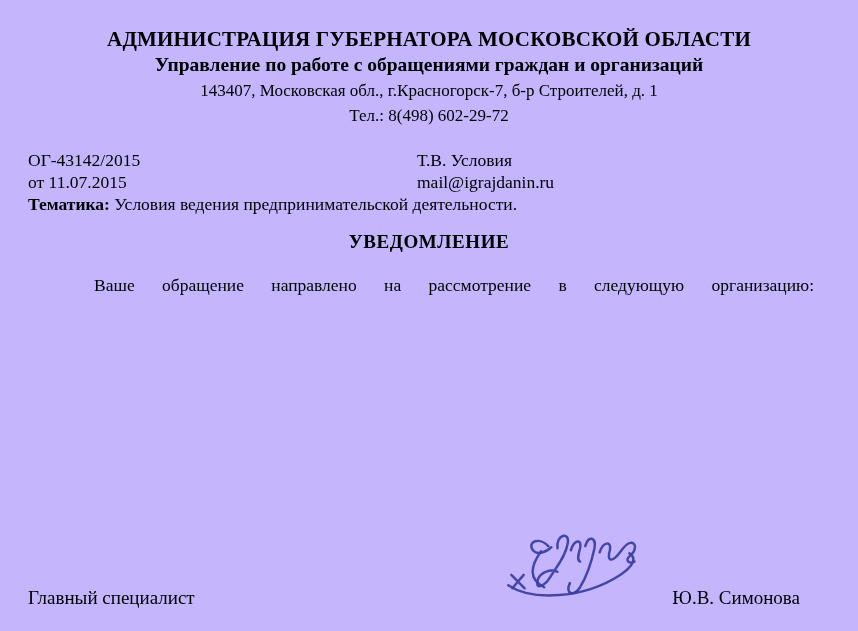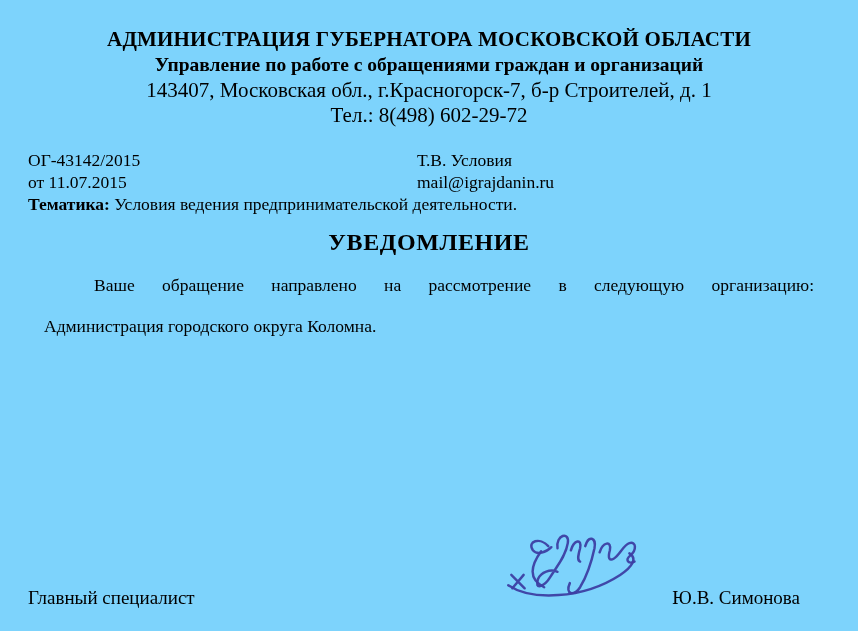--- a/index.html
+++ b/index.html
@@ -2,36 +2,36 @@
 <html><head>
 <meta charset="utf-8">
 <style>
   html, body { margin:0; padding:0; background:#ffffff; }
   body {
     width:858px; height:631px;
     font-family:"Liberation Serif","DejaVu Serif",serif;
     color:#000000;
     position:relative; overflow:hidden;
   }
-  .page { position:relative; width:858px; height:631px; background:#7dd3fc; }
+  .page { position:relative; width:858px; height:631px; background:#c4b5fd; }
 
   
   .letterhead { text-align:center; padding-top:26px; }
   .lh-1 { font-weight:bold; font-size:21px; line-height:26px; letter-spacing:0.2px; }
   .lh-2 { font-weight:bold; font-size:19.5px; line-height:26px;text-align:center; }
-  .lh-3 { font-size:21px; line-height:25px; }
+  .lh-3 { font-size:17px; line-height:25px; }
 
   
   .ref { margin:21px 28px 0 28px; font-size:17.5px; }
   .ref-grid { display:grid; grid-template-columns:389px 1fr; line-height:22px; }
   .topic { line-height:22px; }
   .bold { font-weight:bold;font-family:Liberation Serif, serif; }
 
   
-  .doc-title { text-align:center; font-weight:bold; font-size:24px; letter-spacing:0.6px; margin-top:15px; line-height:24px; }
+  .doc-title { text-align:center; font-weight:bold; font-size:19px; letter-spacing:0.6px; margin-top:15px; line-height:24px; }
 
   
   .body-text { margin:19px 28px 0 28px; font-size:17.5px; line-height:24.5px; }
   .body-text p { margin:16px; }
   .line-indent { text-indent:50px; }
   .line-justify { text-align:justify; text-align-last:justify; }
 
   
   .sig { position:absolute; left:499px; top:515px; width:154px; height:88px; }
   .sig path { fill:none; stroke:#3d3fa3; stroke-width:2.4; stroke-linecap:round; stroke-linejoin:round; opacity:0.95; }
@@ -58,21 +58,20 @@
       <div>от 11.07.2015</div>
       <div>mail@igrajdanin.ru</div>
     </div>
     <div class="topic"><span class="bold">Тематика:</span> <span>Условия ведения предпринимательской деятельности.</span></div>
   </section>
 
   <div class="doc-title">УВЕДОМЛЕНИЕ</div>
 
   <div class="body-text">
     <p class="line-indent line-justify">Ваше обращение направлено на рассмотрение в следующую организацию:</p>
-    <p>Администрация городского округа Коломна.</p>
   </div>
 
   <svg class="sig" viewBox="0 0 150 85" aria-hidden="true">
     <path d="M 48 30 C 40 21, 27 25, 33 34 C 37 39, 46 36, 51 31" stroke="#3d3fa3"></path>
     <path d="M 57 32 C 55 19, 69 15, 67 27 C 65 40, 56 50, 50 60 C 44 70, 34 73, 38 62 C 41 55, 50 52, 57 55" stroke="#3d3fa3"></path>
     <path d="M 70 34 C 73 24, 81 22, 79 32 C 77 39, 76 44, 79 45" stroke="#3d3fa3"></path>
     <path d="M 84 30 C 87 19, 95 21, 93 32 C 90 46, 85 60, 79 70 C 73 79, 64 77, 69 66" stroke="#3d3fa3"></path>
     <path d="M 98 36 C 101 26, 110 24, 108 34 C 106 41, 107 45, 112 42 C 118 38, 121 29, 127 27 C 134 25, 134 34, 128 39 C 123 43, 125 48, 132 45" stroke="#3d3fa3"></path>
     <path d="M 9 68 C 31 83, 81 82, 118 58 C 130 50, 135 42, 127 37" stroke="#3d3fa3"></path>
     <path d="M 41 35 C 31 49, 28 62, 44 70" stroke="#3d3fa3"></path>

